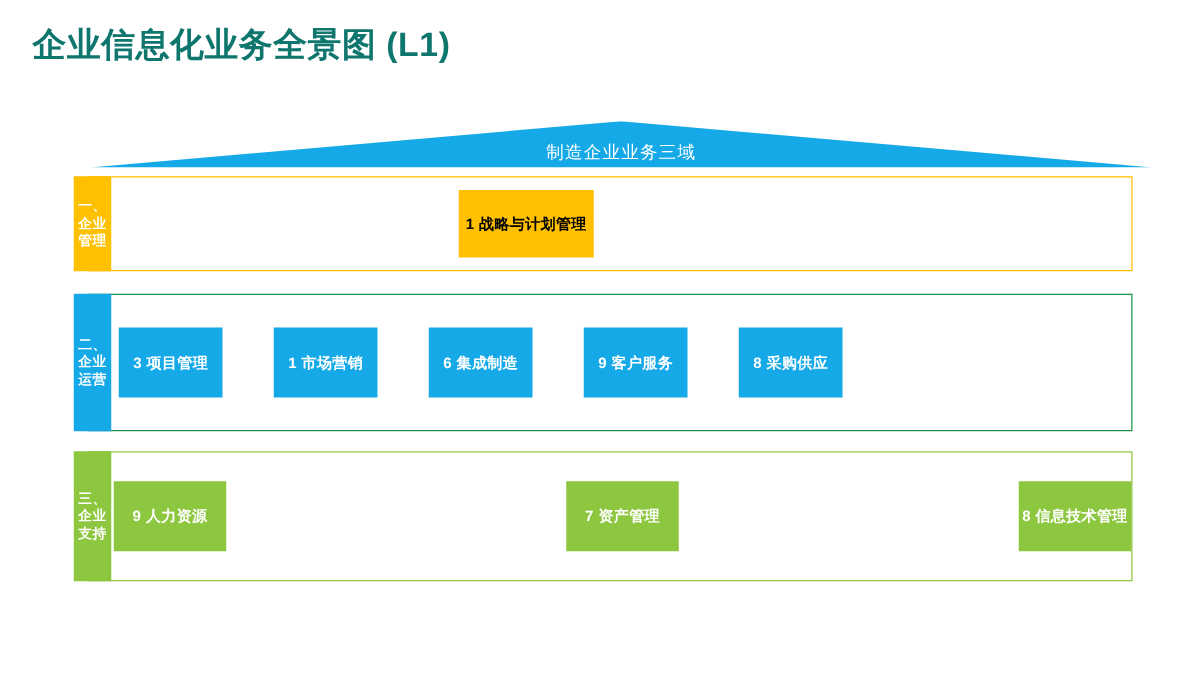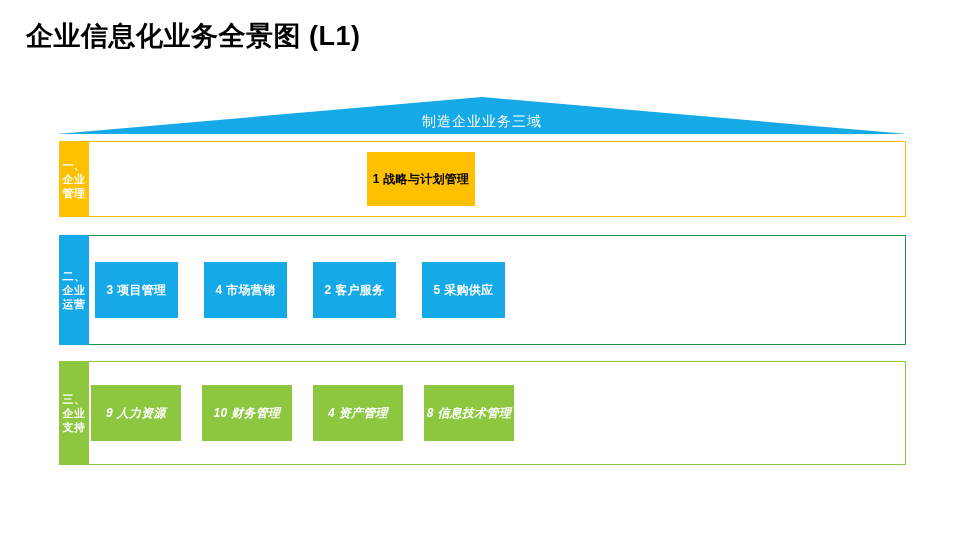--- a/index.html
+++ b/index.html
@@ -13,28 +13,28 @@
     font-family: "Liberation Sans", "DejaVu Sans", sans-serif;
     overflow: hidden;
     position: relative;
   }
   #page-title {
     position: absolute;
     left: 26px;
     top: 18px;
     font-size: 27px;
     font-weight: bold;
-    color: #000000;
+    color: #0f766e;
     letter-spacing: 0.5px;
     white-space: nowrap;
   }
   
   #roof {
     position: absolute;
-    left: 57px;
+    left: 72px;
     top: 97px;
     width: 850px;
     height: 37px;
   }
   #roof svg { display: block; width: 850px; height: 37px; }
   #roof-label {
     position: absolute;
     left: 0;
     top: 0;
     width: 850px;
@@ -108,31 +108,31 @@
   #band-1 .band-inner { justify-content: flex-start; padding-left: 278px; }
   #band-1 .card { background: #FFC000; color: #000000; width: 108px; height: 54px; }
 
   
   #band-2 {
     top: 235px;
     height: 110px;
     border: 1px solid #1E9348;
   }
   #band-2 .band-tab { height: 110px; background: #16A9E8; }
-  #band-2 .band-inner { justify-content: flex-start; padding-left: 6px; gap: 26px; }
+  #band-2 .band-inner { justify-content: flex-start; padding-left: 6px; gap: 41px; }
   #band-2 .card { background: #16A9E8; width: 83px; height: 56px; }
 
   
   #band-3 {
     top: 361px;
     height: 104px;
     border: 1px solid #8DC63F;
   }
   #band-3 .band-tab { height: 104px; background: #8DC63F; }
-  #band-3 .band-inner { justify-content: flex-start; padding-left: 2px; gap: 21px; font-style: italic; }
+  #band-3 .band-inner { justify-content: space-between; padding-left: 2px; gap: 21px; }
   #band-3 .card { background: #8DC63F; width: 90px; height: 56px; }
 </style>
 </head>
 <body>
 
 <div id="page-title">企业信息化业务全景图 (L1)</div>
 
 <div id="roof">
   <svg viewBox="0 0 850 37" preserveAspectRatio="none">
     <polygon points="0,37 425,0 850,37" fill="#16A9E8"></polygon>
@@ -152,31 +152,31 @@
 </div>
 
 <div class="band" id="band-2">
   <div class="band-tab">
     <span>二、</span>
     <span>企业</span>
     <span>运营</span>
   </div>
   <div class="band-inner">
     <div class="card">3 项目管理</div>
-    <div class="card">4 市场营销</div>
-    <div class="card">2 客户服务</div>
-    <div class="card">5 采购供应</div>
+    <div class="card">1 市场营销</div>
+    <div class="card">6 集成制造</div>
+    <div class="card">9 客户服务</div>
+    <div class="card">8 采购供应</div>
   </div>
 </div>
 
 <div class="band" id="band-3">
   <div class="band-tab">
     <span>三、</span>
     <span>企业</span>
     <span>支持</span>
   </div>
   <div class="band-inner">
     <div class="card">9 人力资源</div>
-    <div class="card">10 财务管理</div>
-    <div class="card">4 资产管理</div>
+    <div class="card">7 资产管理</div>
     <div class="card">8 信息技术管理</div>
   </div>
 </div>
 
 </body></html>

